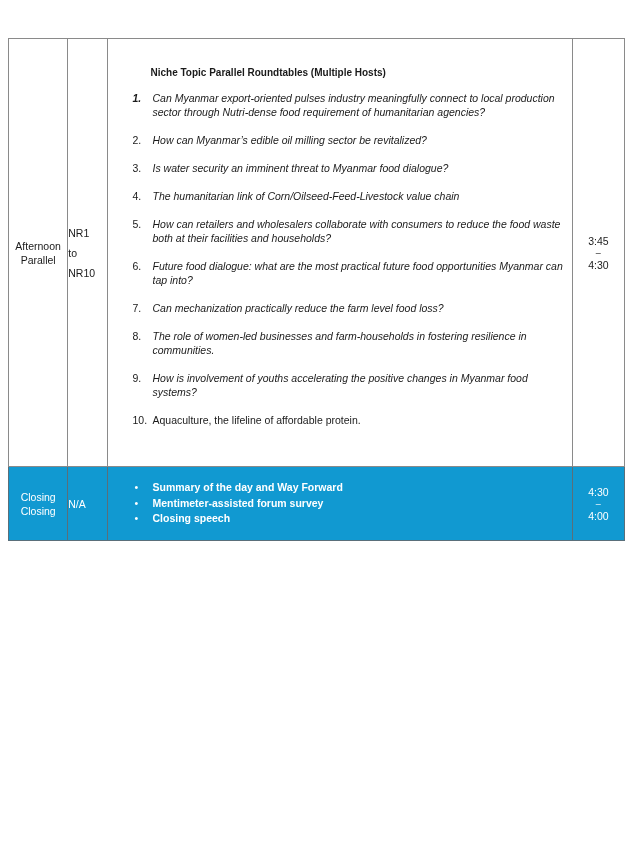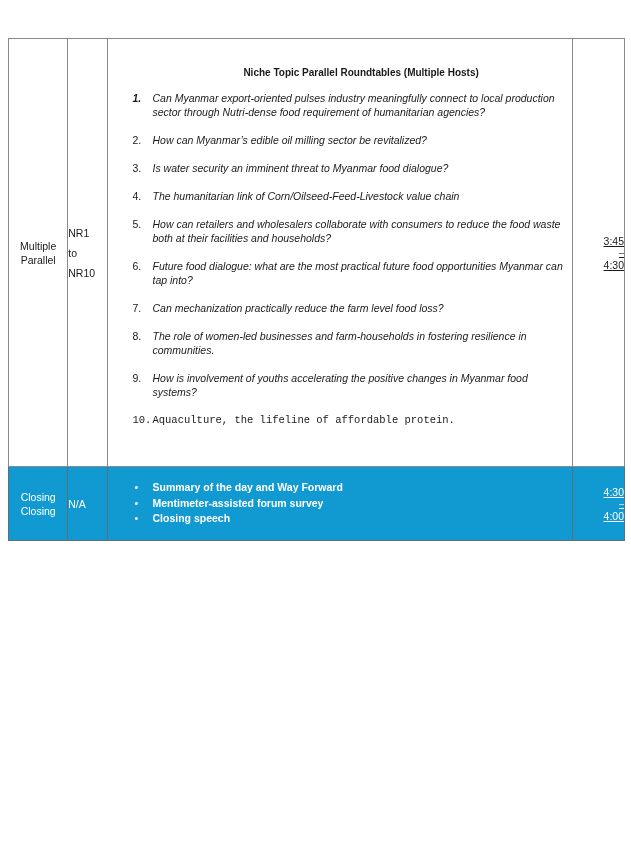--- a/index.html
+++ b/index.html
@@ -7,51 +7,51 @@
          font-family: "Liberation Sans", "DejaVu Sans", sans-serif; color: #1a1a1a; }
   .agenda { position: absolute; left: 8px; top: 38px; width: 617px;
             border-collapse: collapse; table-layout: fixed; }
   .agenda td { border: 1px solid #8a8a8a; vertical-align: middle; padding: 0; }
   .c1 { width: 59px; } .c2 { width: 40px; } .c3 { width: 462px; } .c4 { width: 52px; }
   .row-parallel td { height: 427px; }
   .row-closing td { height: 73px; background: #1199d1; color: #ffffff; border-color: #5a6f7a; }
   .session { font-size: 10.5px; line-height: 14px; text-align: center; }
   .room { font-size: 10.5px; text-align: left; line-height: 14px; }
   .room span { display: block; margin: 6px 0; }
-  .time { font-size: 10.5px; text-align: right; line-height: 14px; text-decoration: underline; }
+  .time { font-size: 10.5px; text-align: center; line-height: 14px; }
   .time span { display: block; }
   .time .dash { font-size: 9px; line-height: 10px; }
   .content { padding: 0; }
-  .title { font-weight: bold; font-size: 10px; text-align: center; margin: 0 0 13px 0;
+  .title { font-weight: bold; font-size: 10px; text-align: left; margin: 0 0 13px 0;
            padding-left: 42px; }
   ol.topics { list-style: none; margin: 0; padding: 0 6px 0 24px; }
   ol.topics li { position: relative; padding-left: 20px; font-size: 10.5px; line-height: 14px;
                  font-style: italic; margin-bottom: 14px; }
-  ol.topics li:last-child { margin-bottom: 12px; font-style: normal; font-family: Liberation Mono, monospace; }
+  ol.topics li:last-child { margin-bottom: 12px; font-style: normal; }
   ol.topics li .num { position: absolute; left: 0; top: 0; font-style: normal; }
   ol.topics li .num.bold { font-weight: bold; font-style: italic; }
   ul.closing { list-style: none; margin: 0; padding: 0 0 0 24px; }
   ul.closing li { position: relative; padding-left: 20px; font-size: 10.5px; line-height: 15.5px;
                   font-weight: bold; }
   ul.closing li .bullet { position: absolute; left: 2px; top: 0; font-weight: normal; }
 </style>
 </head>
 <body>
 
 <table class="agenda">
   <colgroup>
       <col class="c1">
       <col class="c2">
       <col class="c3">
       <col class="c4">
     </colgroup>
   <tbody>
       <tr class="row-parallel">
     <td class="session">
-      <div>Multiple</div>
+      <div>Afternoon</div>
       <div>Parallel</div>
     </td>
     <td class="room">
       <span>NR1</span>
       <span>to</span>
       <span>NR10</span>
     </td>
     <td class="content">
       <div class="title">Niche Topic Parallel Roundtables (Multiple Hosts)</div>
       <ol class="topics">

